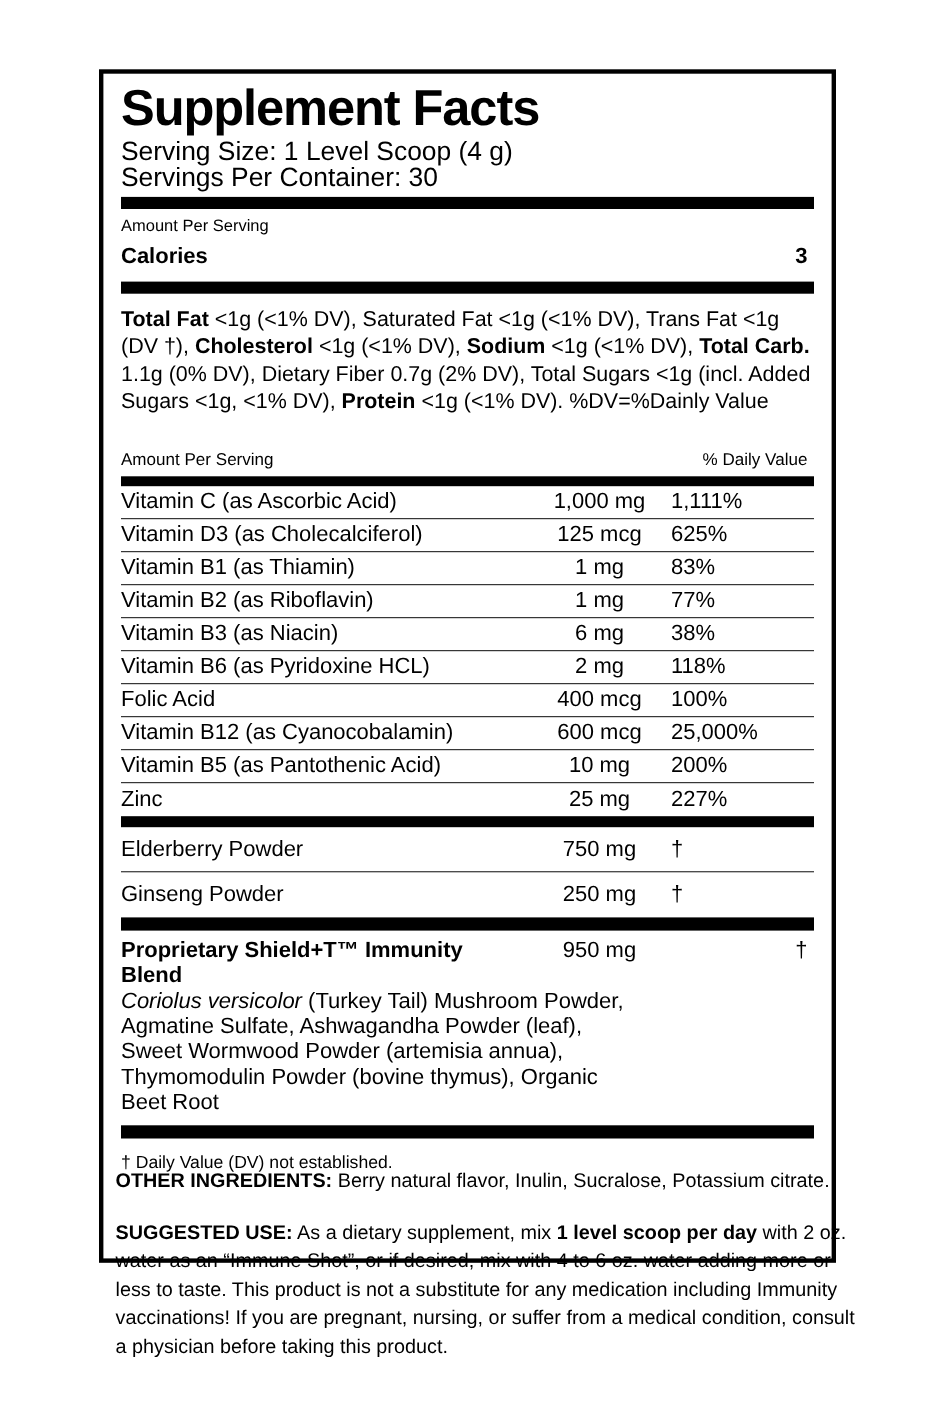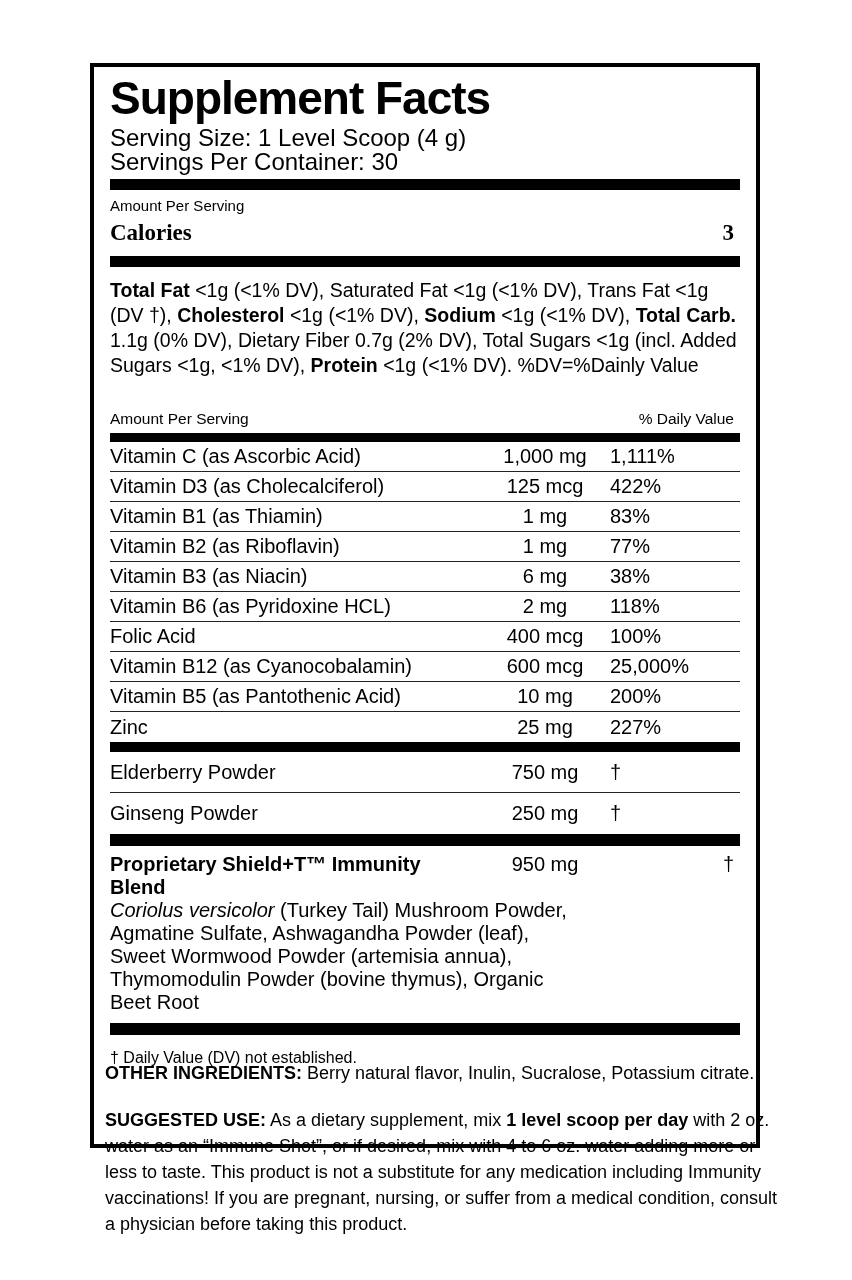--- a/index.html
+++ b/index.html
@@ -47,24 +47,23 @@
     line-height: 18px;
     margin-top: 7px;
   }
   .calories-row {
     display: flex;
     justify-content: space-between;
     align-items: baseline;
     padding-right: 6px;
   }
   .calories-name, .calories-value {
-    font-size: 23px;
+    font-size: 20px;
     font-weight: bold;
     line-height: 36px;
-    font-family: Liberation Serif, serif;
   }
   .bar-2 { margin-top: 5px; }
 
   .macros {
     margin-top: 11px;
     font-size: 19.5px;
     line-height: 25px;
   }
 
   .run-bold { font-weight: bold; }
@@ -170,21 +169,21 @@
 
   <div class="vitamins">
       <div class="row">
         <span class="cell-name">Vitamin C (as Ascorbic Acid)</span>
         <span class="cell-amount">1,000 mg</span>
         <span class="cell-dv">1,111%</span>
       </div>
       <div class="row">
         <span class="cell-name">Vitamin D3 (as Cholecalciferol)</span>
         <span class="cell-amount">125 mcg</span>
-        <span class="cell-dv">422%</span>
+        <span class="cell-dv">625%</span>
       </div>
       <div class="row">
         <span class="cell-name">Vitamin B1 (as Thiamin)</span>
         <span class="cell-amount">1 mg</span>
         <span class="cell-dv">83%</span>
       </div>
       <div class="row">
         <span class="cell-name">Vitamin B2 (as Riboflavin)</span>
         <span class="cell-amount">1 mg</span>
         <span class="cell-dv">77%</span>

